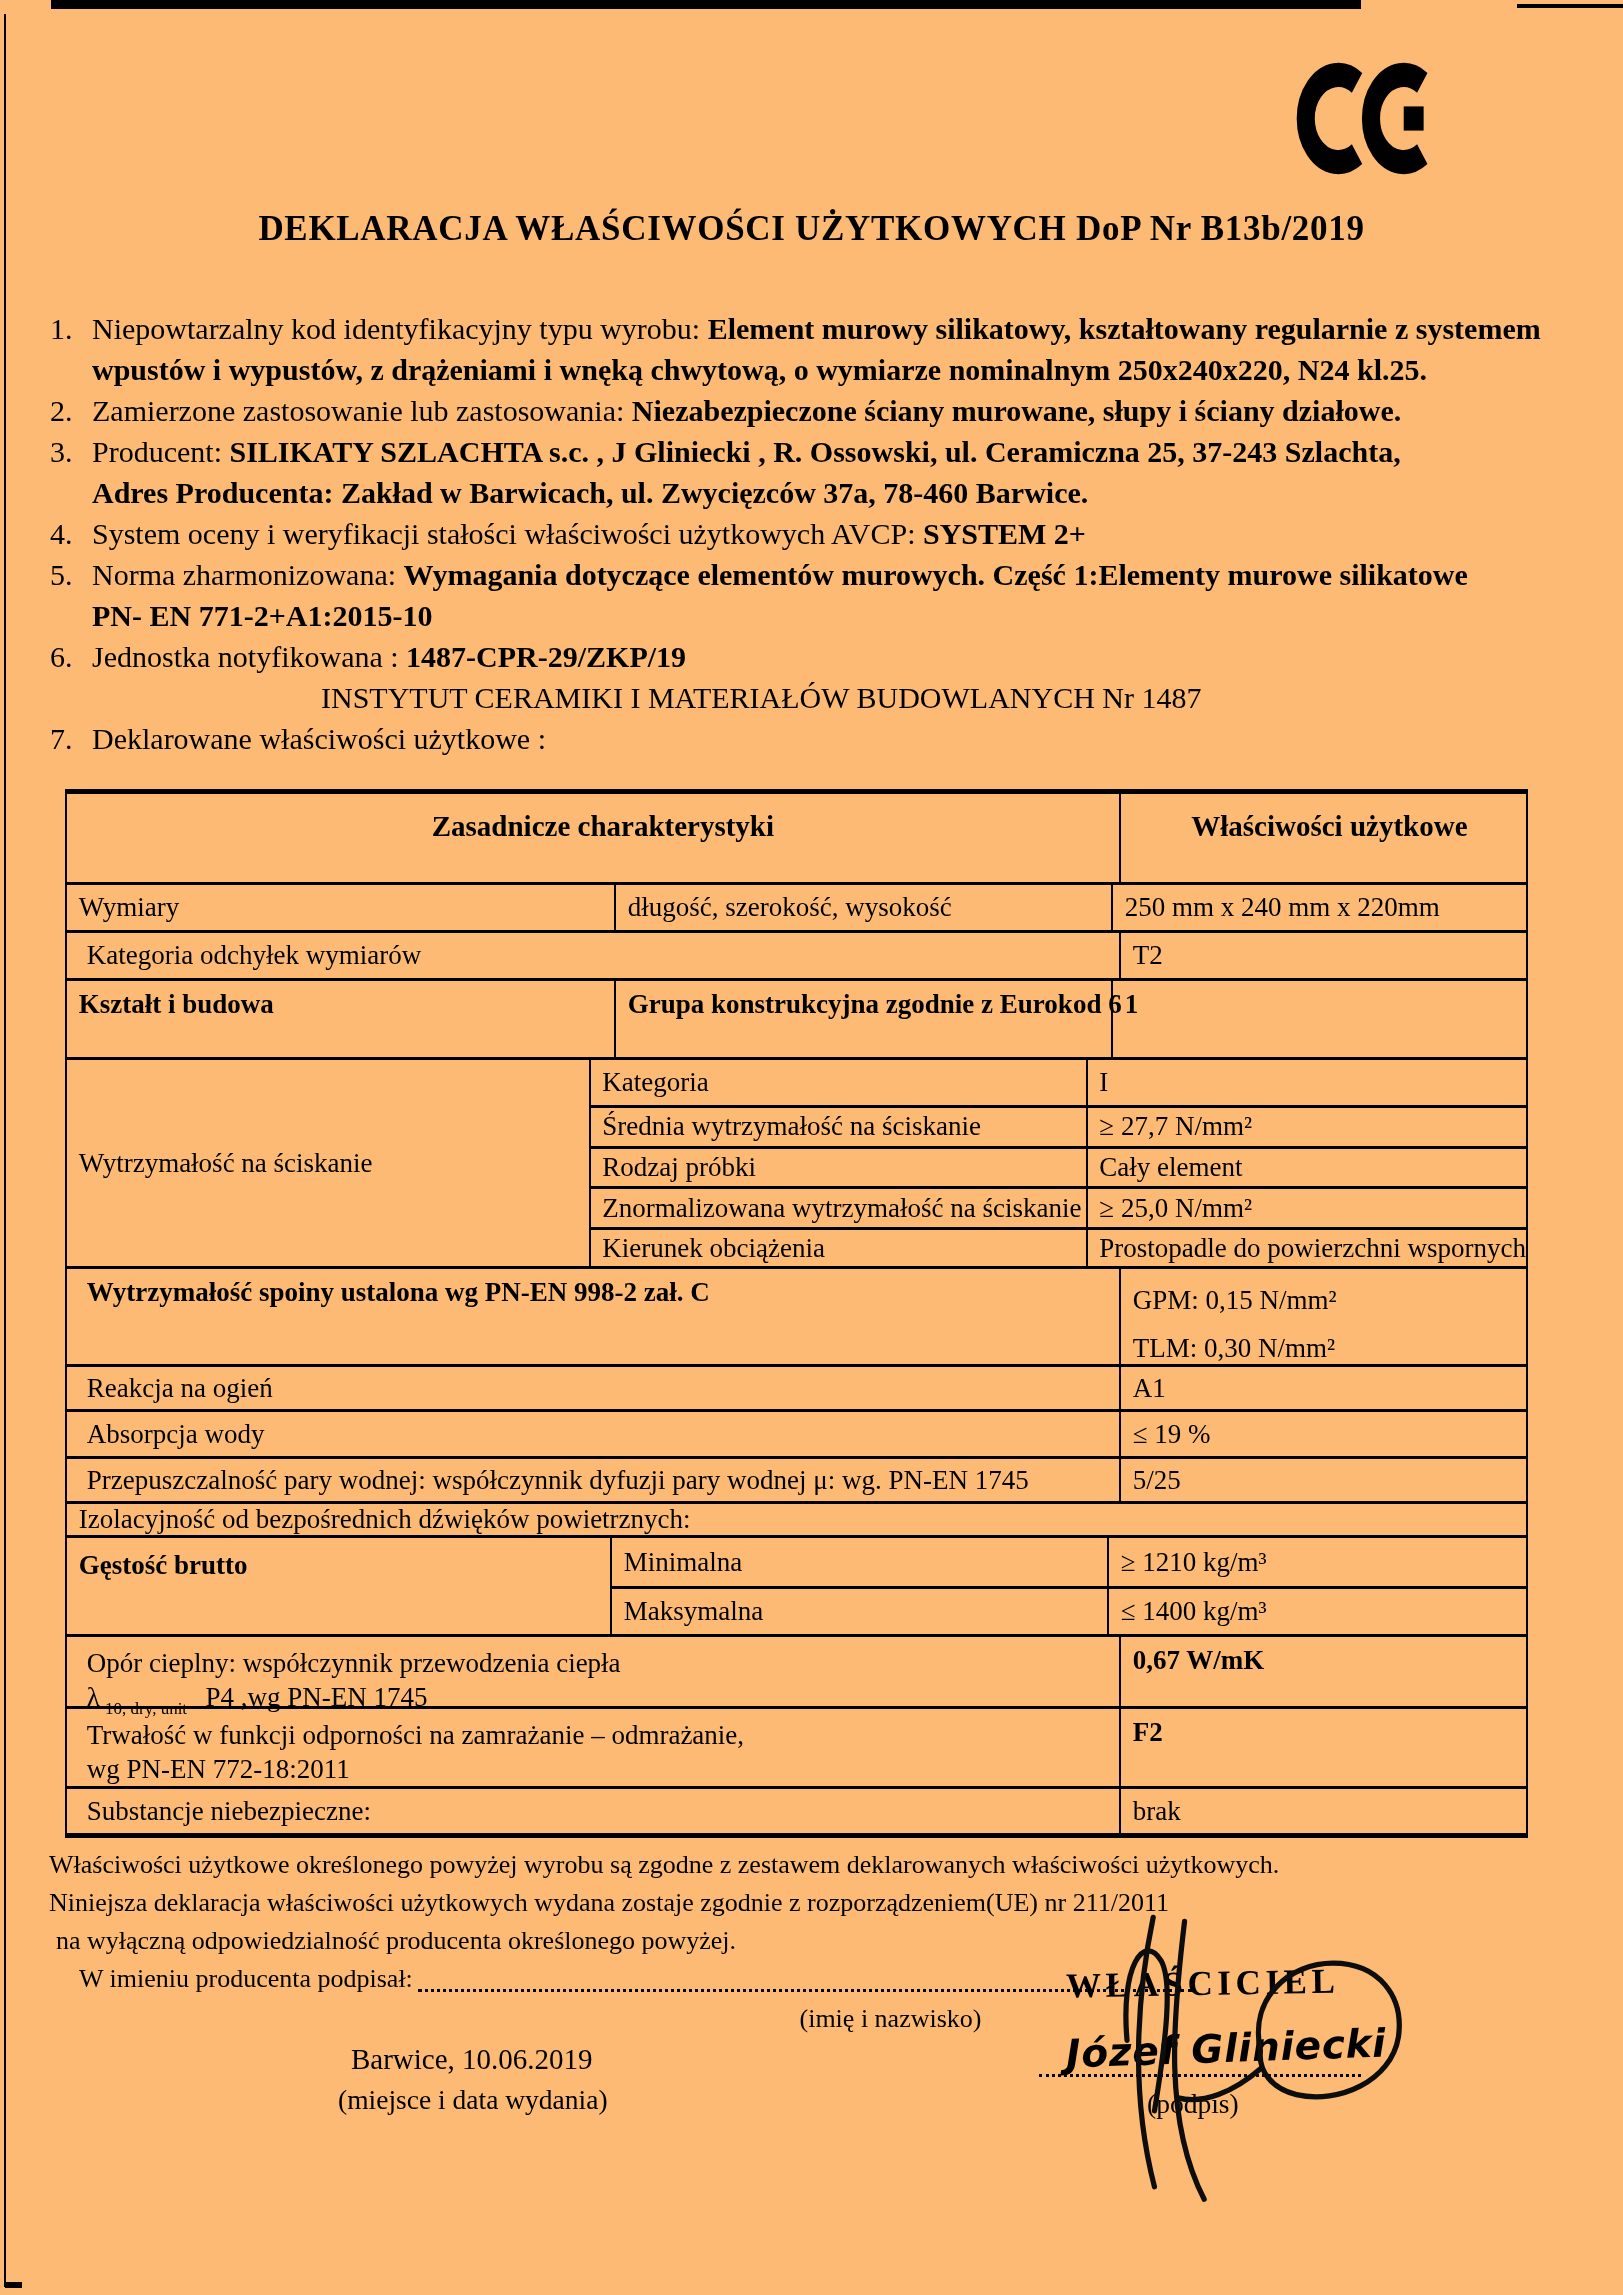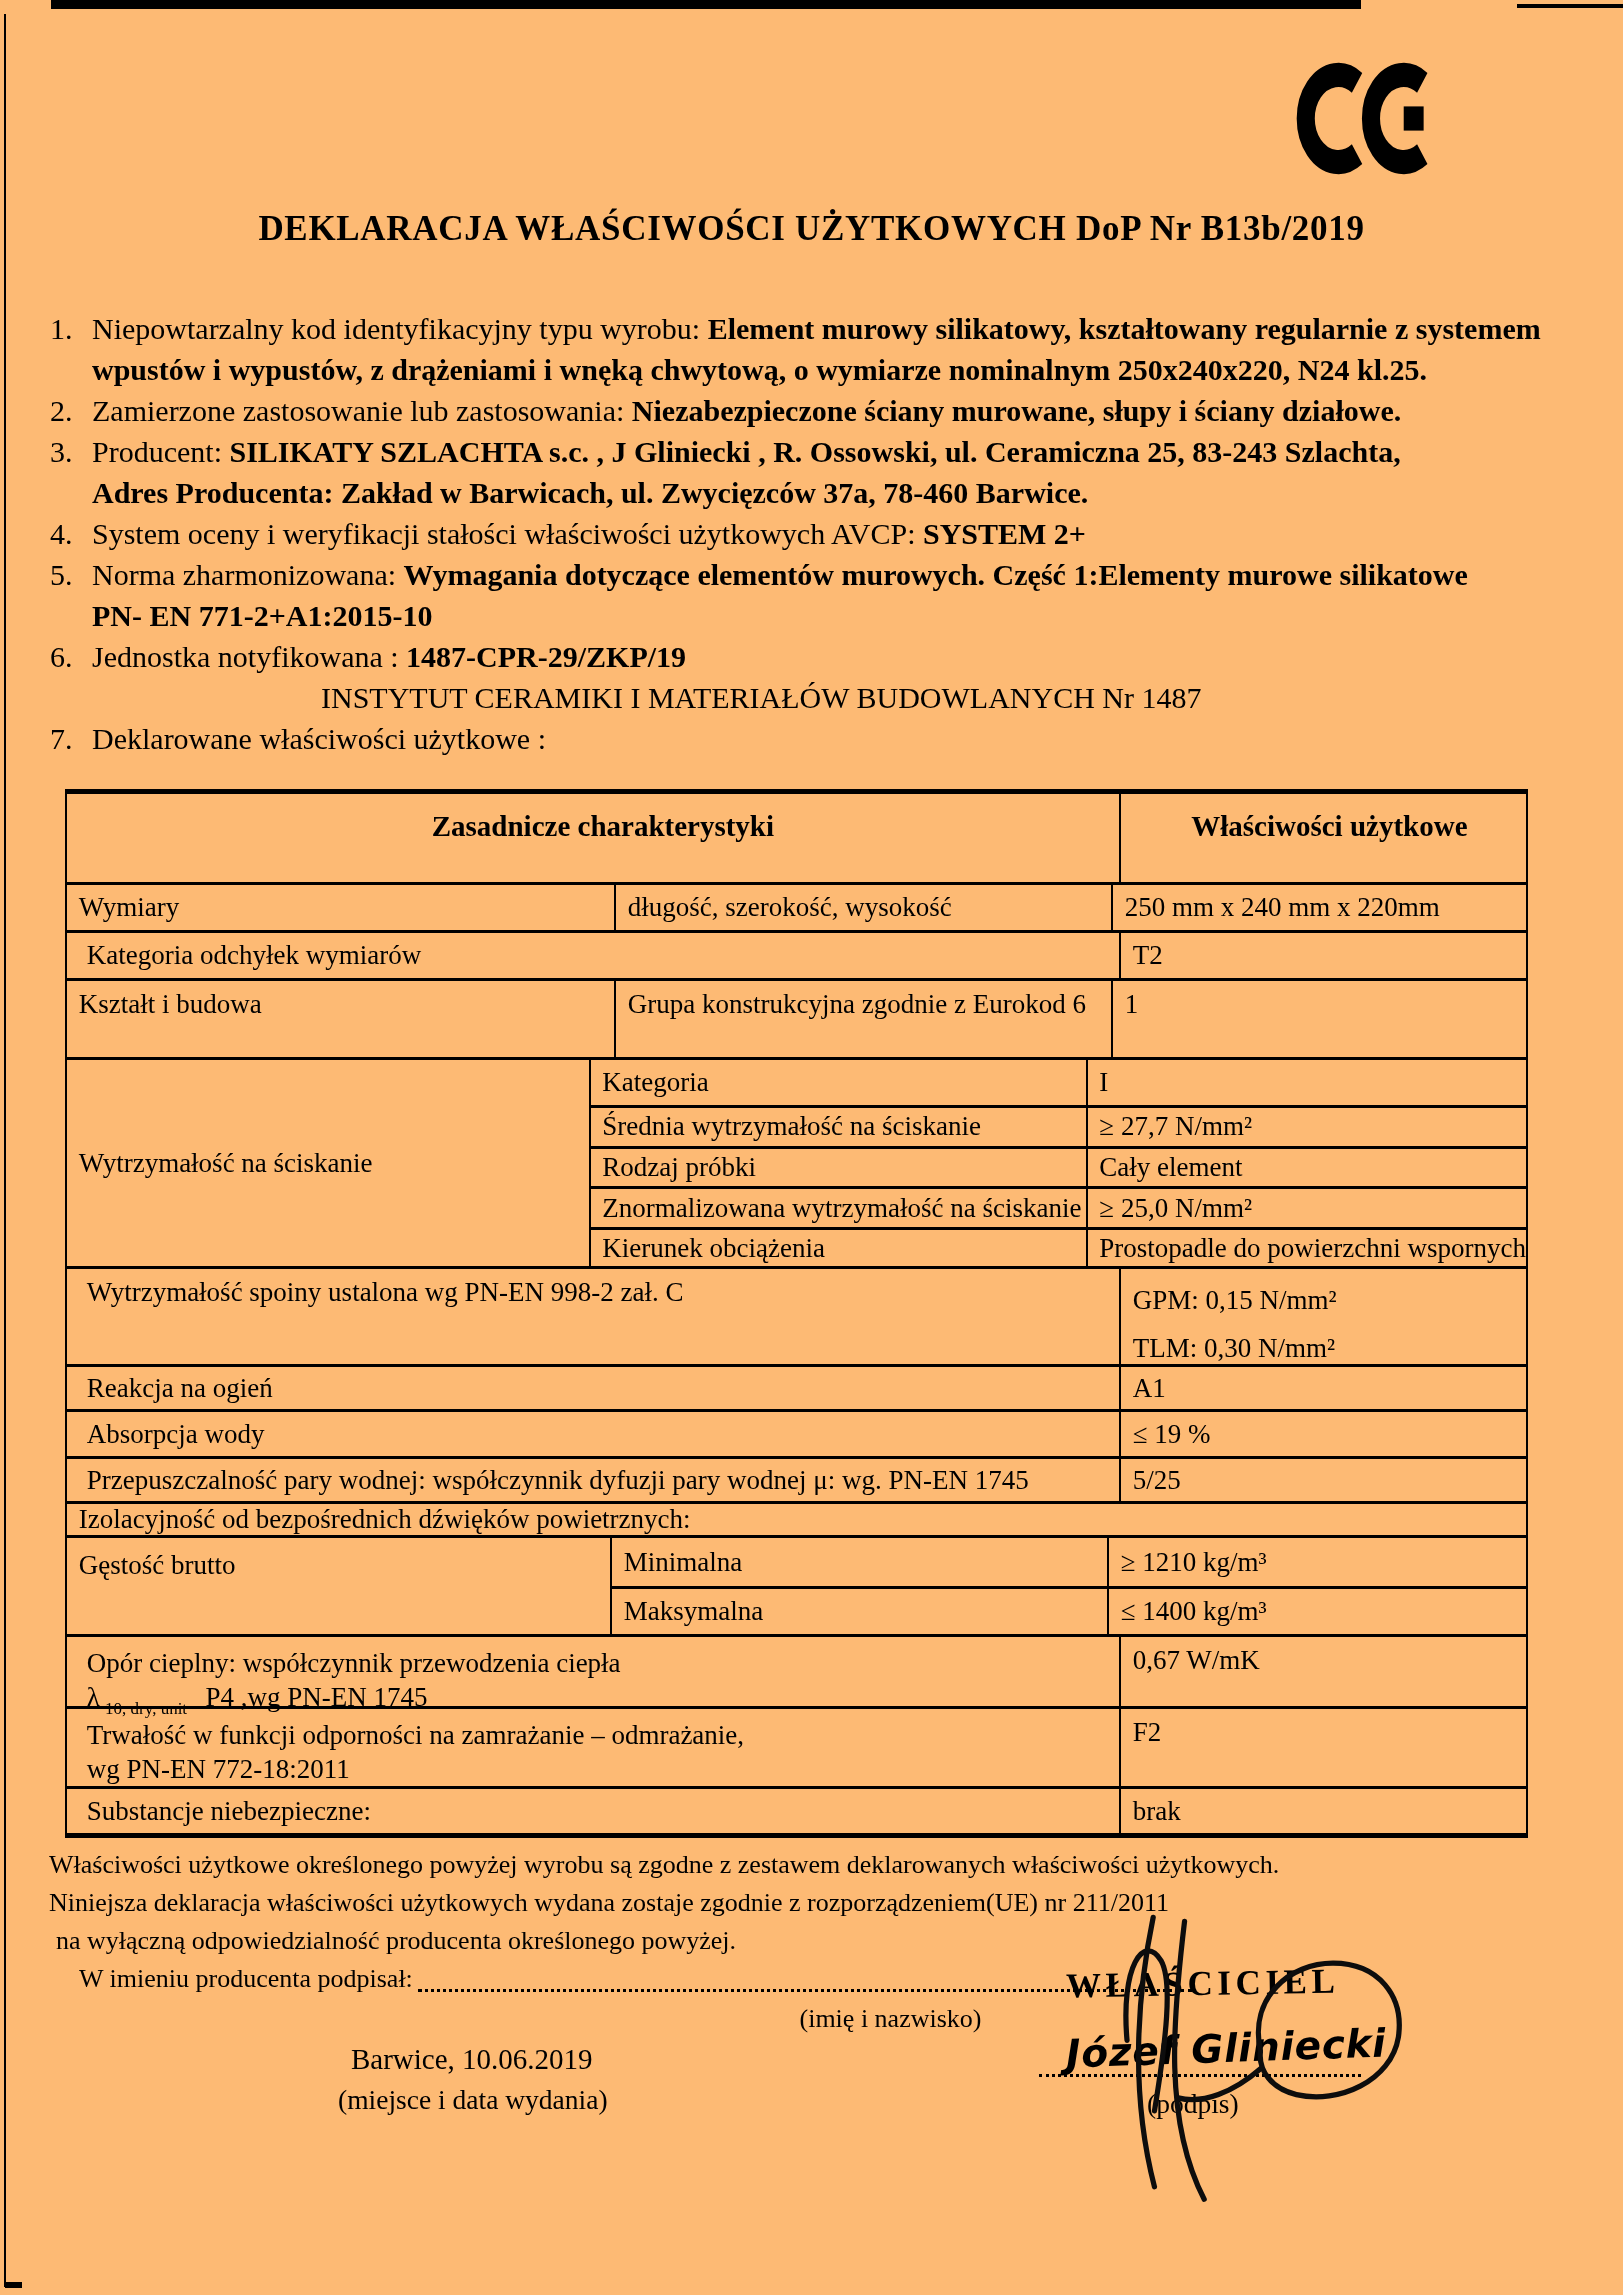--- a/index.html
+++ b/index.html
@@ -29,21 +29,21 @@
          border:2.6px solid #000;border-top-width:5.9px;border-bottom-width:5.9px;font-size:27px;}
   .row,.hrow{display:flex;box-sizing:border-box;}
   .bt{border-top:3.3px solid #000;}
   .t{display:flex;align-items:center;padding-left:11.8px;box-sizing:border-box;white-space:nowrap;overflow:visible;}
   .c1{width:547px;}
   .c2{width:497px;border-left:2px solid #000;}
   .c3{flex:1;border-left:2px solid #000;}
   .c12{width:1044px;margin-left:8px;}
   .cfull{flex:1;}
   .hcell{justify-content:center;align-items:flex-start;padding-top:15.7px;font-weight:bold;font-size:29px;}
-  .top{align-items:flex-start;padding-top:7.9px;}
+  .top{align-items:flex-start;padding-top:7.9px;font-weight:bold;}
   .group{display:flex;box-sizing:border-box;}
   .gleft{border-right:2px solid #000;}
   .subcol{flex:1;display:flex;flex-direction:column;}
   .srow{display:flex;box-sizing:border-box;}
   .sc2{width:495px;border-radius:16px;}
   .vcol{display:flex;flex-direction:column;justify-content:flex-start;align-items:flex-start;
         padding-top:6.5px;line-height:48px;}
   .lcol{display:flex;flex-direction:column;justify-content:flex-start;align-items:flex-start;
         padding-top:9.2px;line-height:34px;}
   .lam-sub{font-size:17px;vertical-align:-7.9px;margin:0 18.3px 0 5.2px;}
@@ -91,21 +91,21 @@
       <span class="num">1.</span>
       <div class="ln"><span>Niepowtarzalny kod identyfikacyjny typu wyrobu: </span><b>Element murowy silikatowy, kształtowany regularnie z systemem</b></div>
       <div class="ln"><b>wpustów i wypustów, z drążeniami i wnęką chwytową, o wymiarze nominalnym 250x240x220, N24 kl.25.</b></div>
     </div>
     <div class="li">
       <span class="num">2.</span>
       <div class="ln"><span>Zamierzone zastosowanie lub zastosowania: </span><b>Niezabezpieczone ściany murowane, słupy i ściany działowe.</b></div>
     </div>
     <div class="li">
       <span class="num">3.</span>
-      <div class="ln"><span>Producent: </span><b>SILIKATY SZLACHTA s.c. , J Gliniecki , R. Ossowski, ul. Ceramiczna 25, 83-243 Szlachta,</b></div>
+      <div class="ln"><span>Producent: </span><b>SILIKATY SZLACHTA s.c. , J Gliniecki , R. Ossowski, ul. Ceramiczna 25, 37-243 Szlachta,</b></div>
       <div class="ln"><b>Adres Producenta: Zakład w Barwicach, ul. Zwycięzców 37a, 78-460 Barwice.</b></div>
     </div>
     <div class="li">
       <span class="num">4.</span>
       <div class="ln"><span>System oceny i weryfikacji stałości właściwości użytkowych AVCP:  </span><b>SYSTEM 2+</b></div>
     </div>
     <div class="li">
       <span class="num">5.</span>
       <div class="ln"><span>Norma zharmonizowana: </span><b>Wymagania dotyczące elementów murowych. Część 1:Elementy murowe silikatowe</b></div>
       <div class="ln"><b>PN- EN 771-2+A1:2015-10</b></div>

